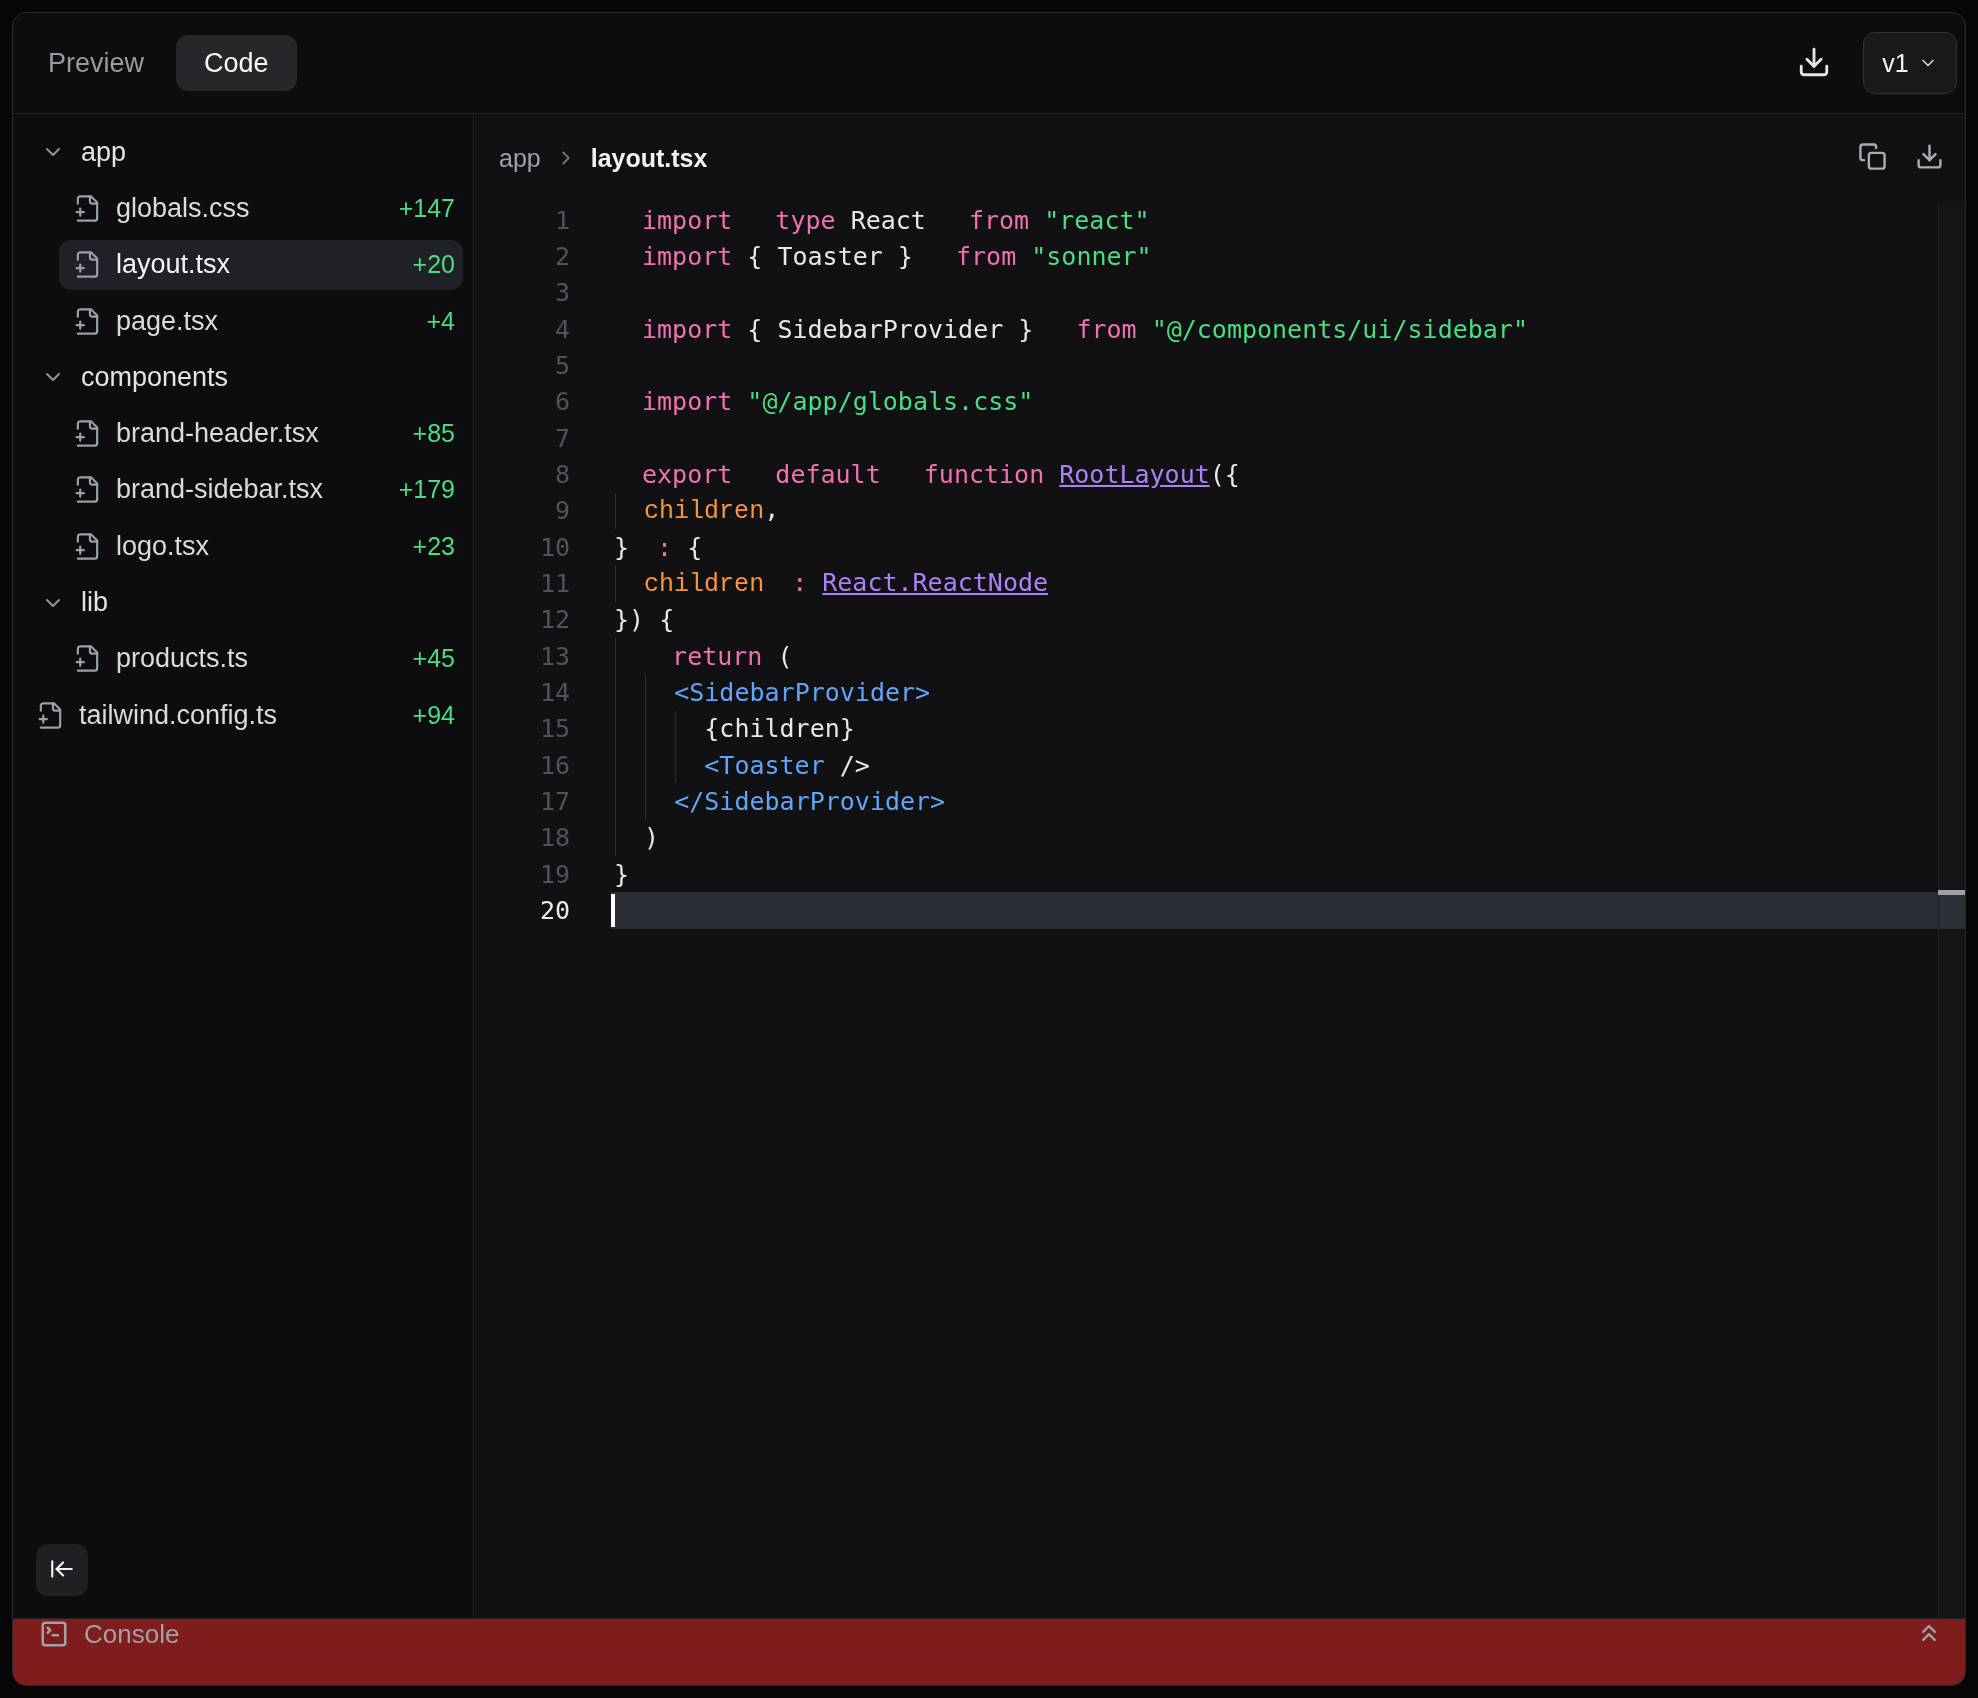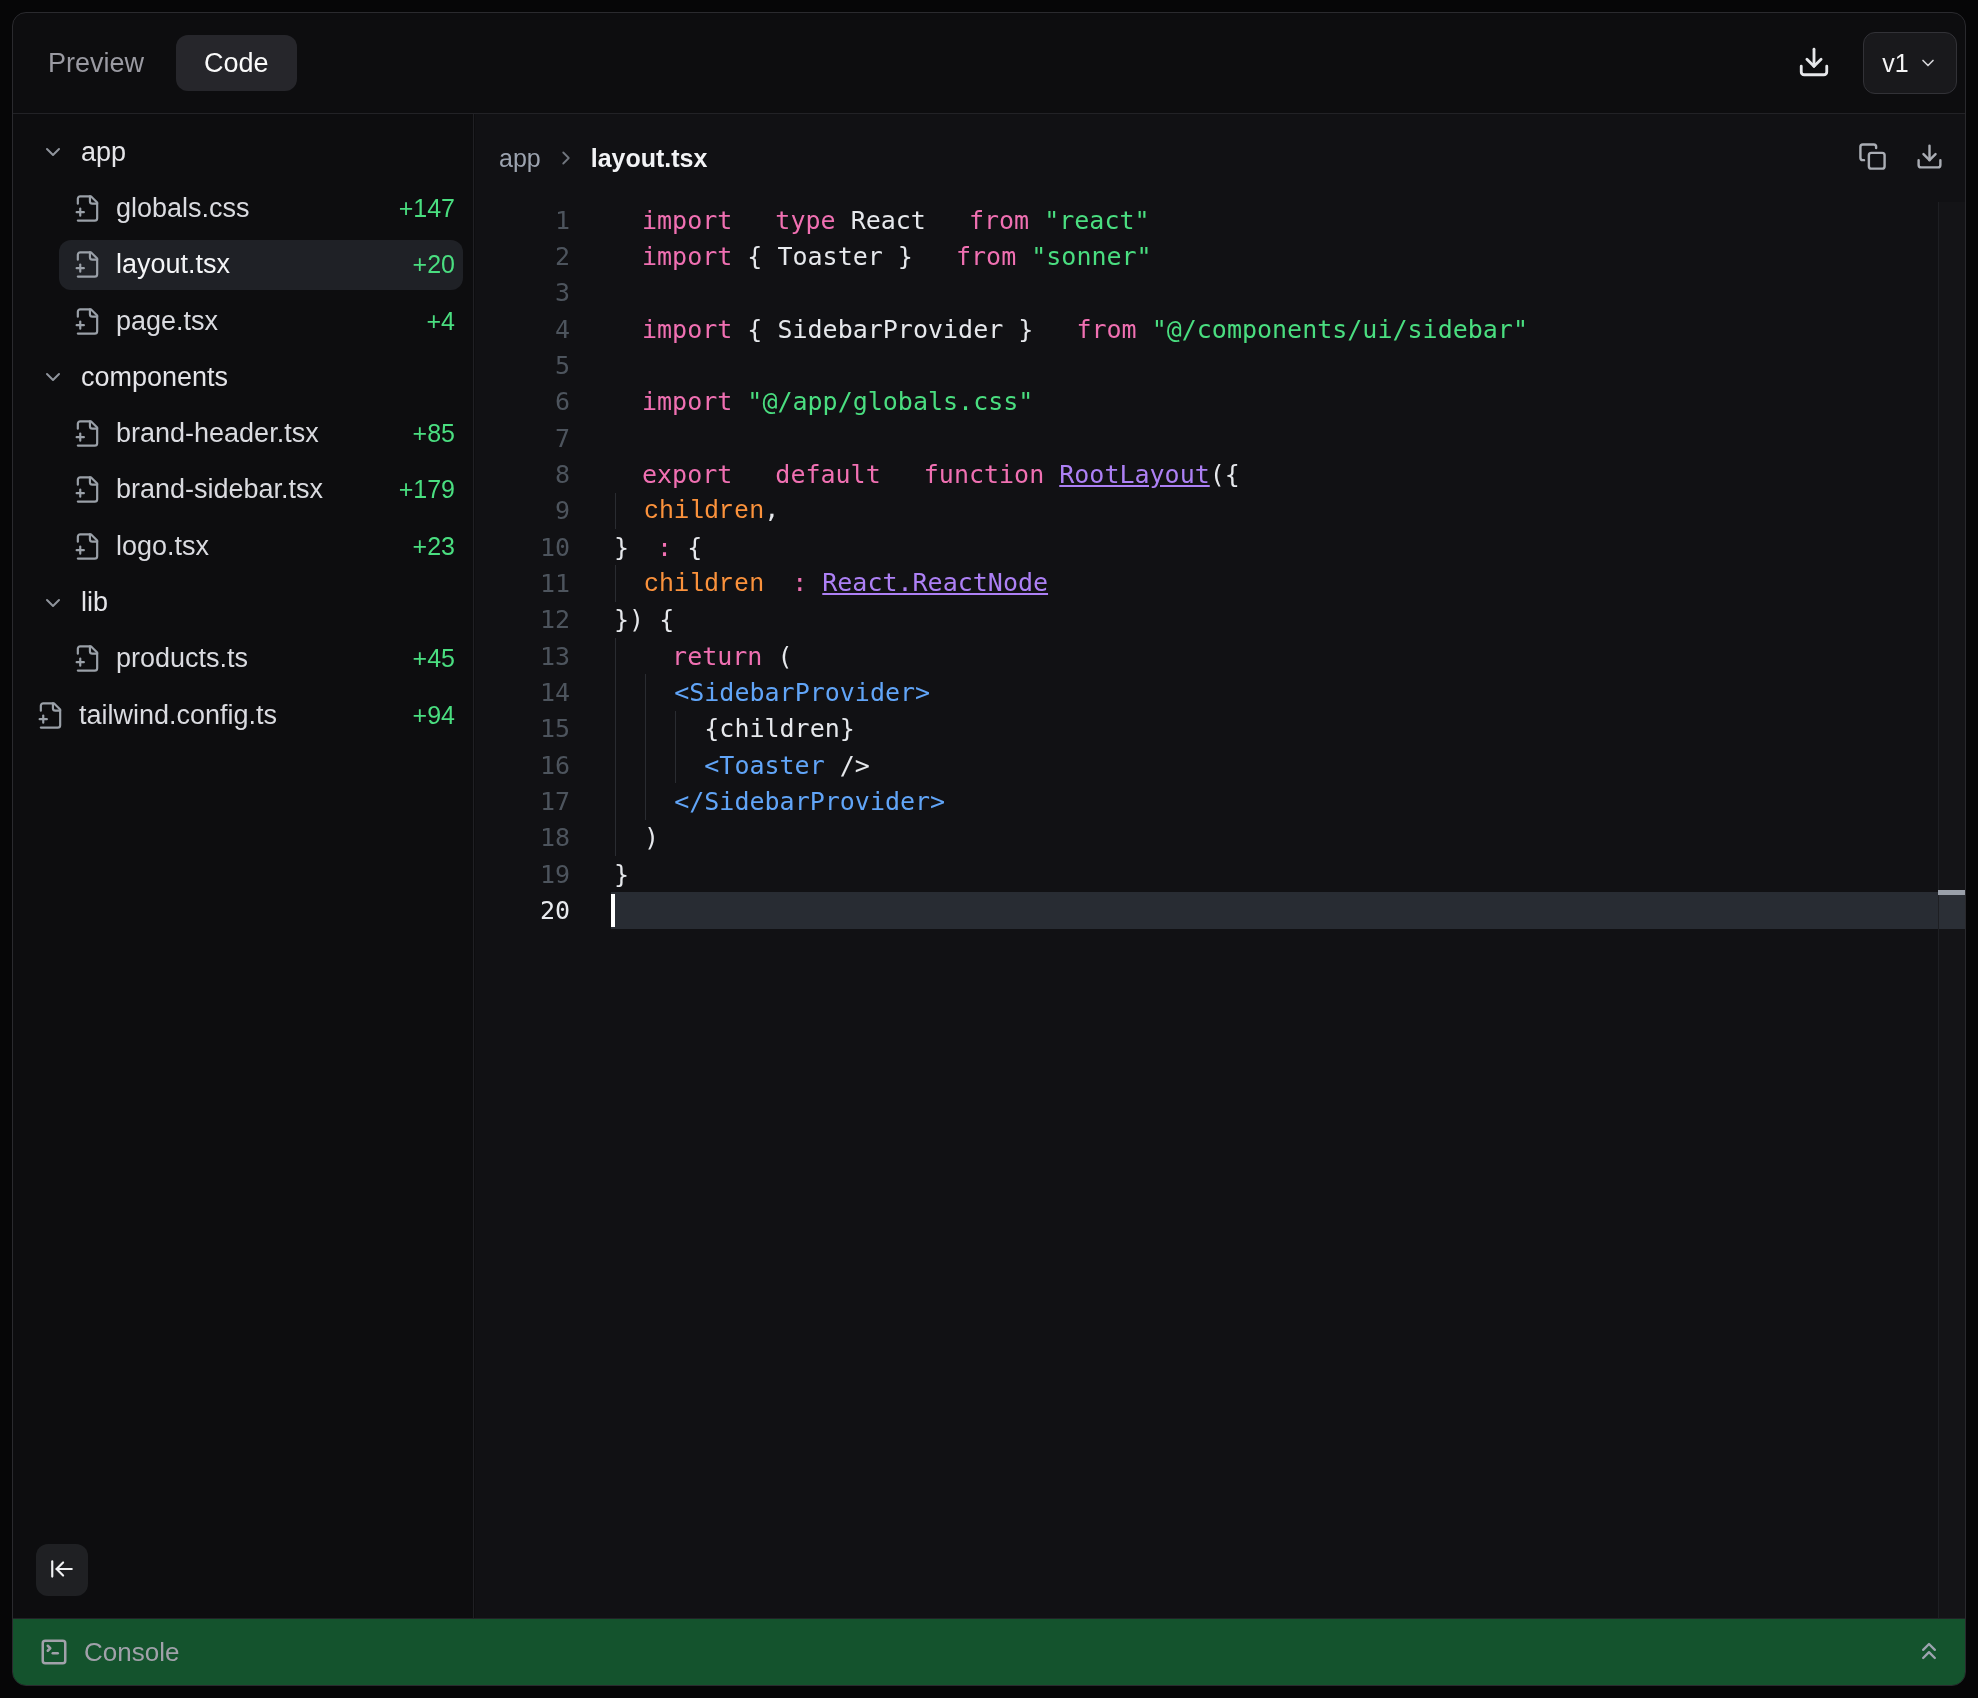--- a/index.html
+++ b/index.html
@@ -52,21 +52,21 @@
   .tk-va{color:#fb923c;font-family:Liberation Mono, monospace;} .tk-pl{color:#e6e8ec;} .tk-tg{color:#61a5f8;}
   .guide{position:absolute;top:0;bottom:0;width:1px;background:#2a2c31;}
   .cl.active .hl{position:absolute;left:136px;right:0;top:0;bottom:0;background:#282c33;}
   .cl.active .cursor{position:absolute;left:136px;top:2px;bottom:2px;width:4px;background:#ffffff;z-index:2;}
   .cl.active .ln{color:#e8eaee;}
   .gutter{position:absolute;top:88px;bottom:0;right:0;width:27px;background:rgba(255,255,255,0.015);
     border-left:1px solid #1e1f23;z-index:3;}
   .rulermark{position:absolute;right:0;width:27px;height:5px;top:776px;background:#9aa0aa;z-index:4;}
   
   .console{position:absolute;bottom:0;left:0;right:0;height:67px;border-top:1px solid #222226;
-    background:#14532d;display:flex;align-items:center;padding:0 22px 0 26px;}
+    background:#7f1d1d;display:flex;padding:0 22px 0 26px;}
   .console .ticon{color:#a1a1aa;display:flex;}
   .console .clabel{margin-left:15px;font-size:26px;font-weight:500;color:#a1a1aa;}
   .console .sp{flex:1;}
   .console .chup{color:#9ca3af;display:flex;border:none;background:none;padding:0;}
 </style>
 </head>
 <body>
 
 <div class="card">
 

